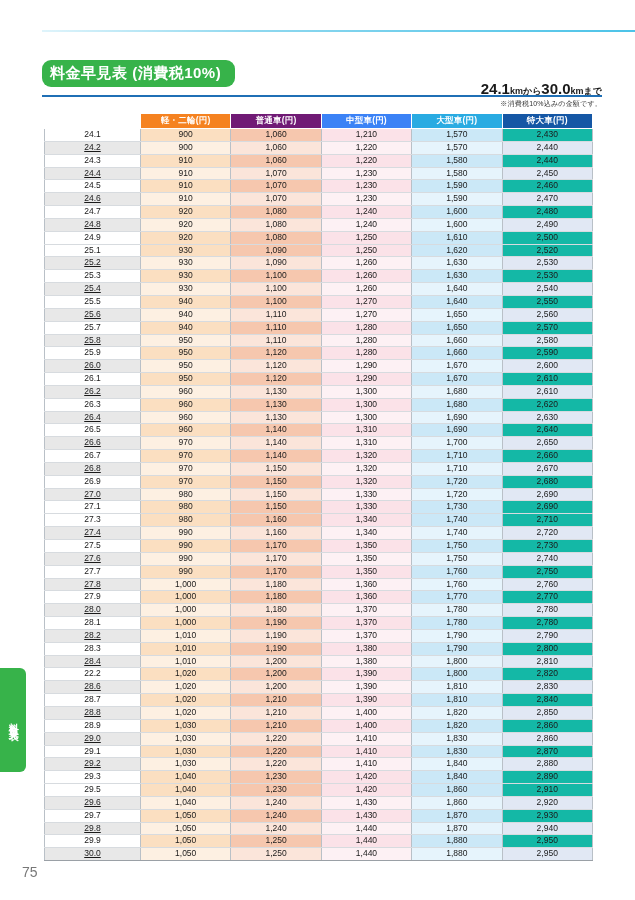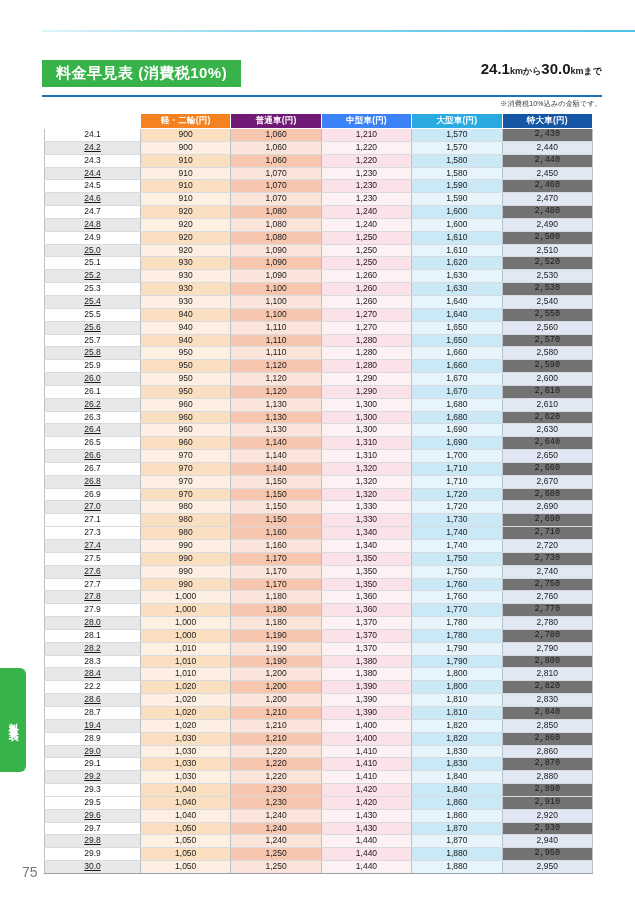--- a/index.html
+++ b/index.html
@@ -19,26 +19,26 @@
 
   
   .header { position: absolute; left: 42px; top: 60px; width: 560px; height: 40px; }
   .title-badge {
     display: inline-block;
     background: #37b34a;
     color: #ffffff;
     font-size: 15px;
     font-weight: bold;
     letter-spacing: 0.5px;
-    padding: 4px 14px 5px 14px;
-    border-radius: 0;
+    padding: 4px 14px 5px 8px;
+    border-radius: 9px;
     line-height: 1.2;
   }
   .range-text {
-    position: absolute; right: 0; top: 0;
+    position: absolute; right: 0; top: 20px;
     color: #1a1a1a; font-weight: bold; font-size: 14px; white-space: nowrap;
   }
   .range-text .u { font-size: 9px; font-weight: bold; }
   .range-text .big { font-size: 15px; }
 
   .blue-divider {
     position: absolute; left: 42px; top: 95px; width: 560px; height: 2px;
     background: #1f6fb5;
   }
   .note {
@@ -93,21 +93,21 @@
 
   
   tr.odd  td.kei   { background: #fbdfc1; }
   tr.even td.kei   { background: #fdf0e2; }
   tr.odd  td.futsu { background: #f6c7ae; }
   tr.even td.futsu { background: #fbe5da; }
   tr.odd  td.chu   { background: #fbe2e8; }
   tr.even td.chu   { background: #fdf1f4; }
   tr.odd  td.ogata { background: #cbe8f7; }
   tr.even td.ogata { background: #e6f4fc; }
-  tr.odd  td.toku  { background: #737373; font-family: Liberation Mono, monospace; }
+  tr.odd  td.toku  { background: #14b8a6; }
   tr.even td.toku  { background: #e1e8f4; }
 
   
   .side-tab {
     position: absolute; left: 0; top: 668px;
     width: 26px; height: 104px;
     background: #37b34a;
     border-top-right-radius: 6px;
     border-bottom-right-radius: 6px;
     color: #ffffff;
@@ -230,28 +230,20 @@
             <td class="toku">2,490</td>
           </tr>
           <tr class="odd">
             <td class="dist">24.9</td>
             <td class="kei">920</td>
             <td class="futsu">1,080</td>
             <td class="chu">1,250</td>
             <td class="ogata">1,610</td>
             <td class="toku">2,500</td>
           </tr>
-          <tr class="even">
-            <td class="dist">25.0</td>
-            <td class="kei">920</td>
-            <td class="futsu">1,090</td>
-            <td class="chu">1,250</td>
-            <td class="ogata">1,610</td>
-            <td class="toku">2,510</td>
-          </tr>
           <tr class="odd">
             <td class="dist">25.1</td>
             <td class="kei">930</td>
             <td class="futsu">1,090</td>
             <td class="chu">1,250</td>
             <td class="ogata">1,620</td>
             <td class="toku">2,520</td>
           </tr>
           <tr class="even">
             <td class="dist">25.2</td>
@@ -527,21 +519,21 @@
           </tr>
           <tr class="odd">
             <td class="dist">28.7</td>
             <td class="kei">1,020</td>
             <td class="futsu">1,210</td>
             <td class="chu">1,390</td>
             <td class="ogata">1,810</td>
             <td class="toku">2,840</td>
           </tr>
           <tr class="even">
-            <td class="dist">19.4</td>
+            <td class="dist">28.8</td>
             <td class="kei">1,020</td>
             <td class="futsu">1,210</td>
             <td class="chu">1,400</td>
             <td class="ogata">1,820</td>
             <td class="toku">2,850</td>
           </tr>
           <tr class="odd">
             <td class="dist">28.9</td>
             <td class="kei">1,030</td>
             <td class="futsu">1,210</td>

